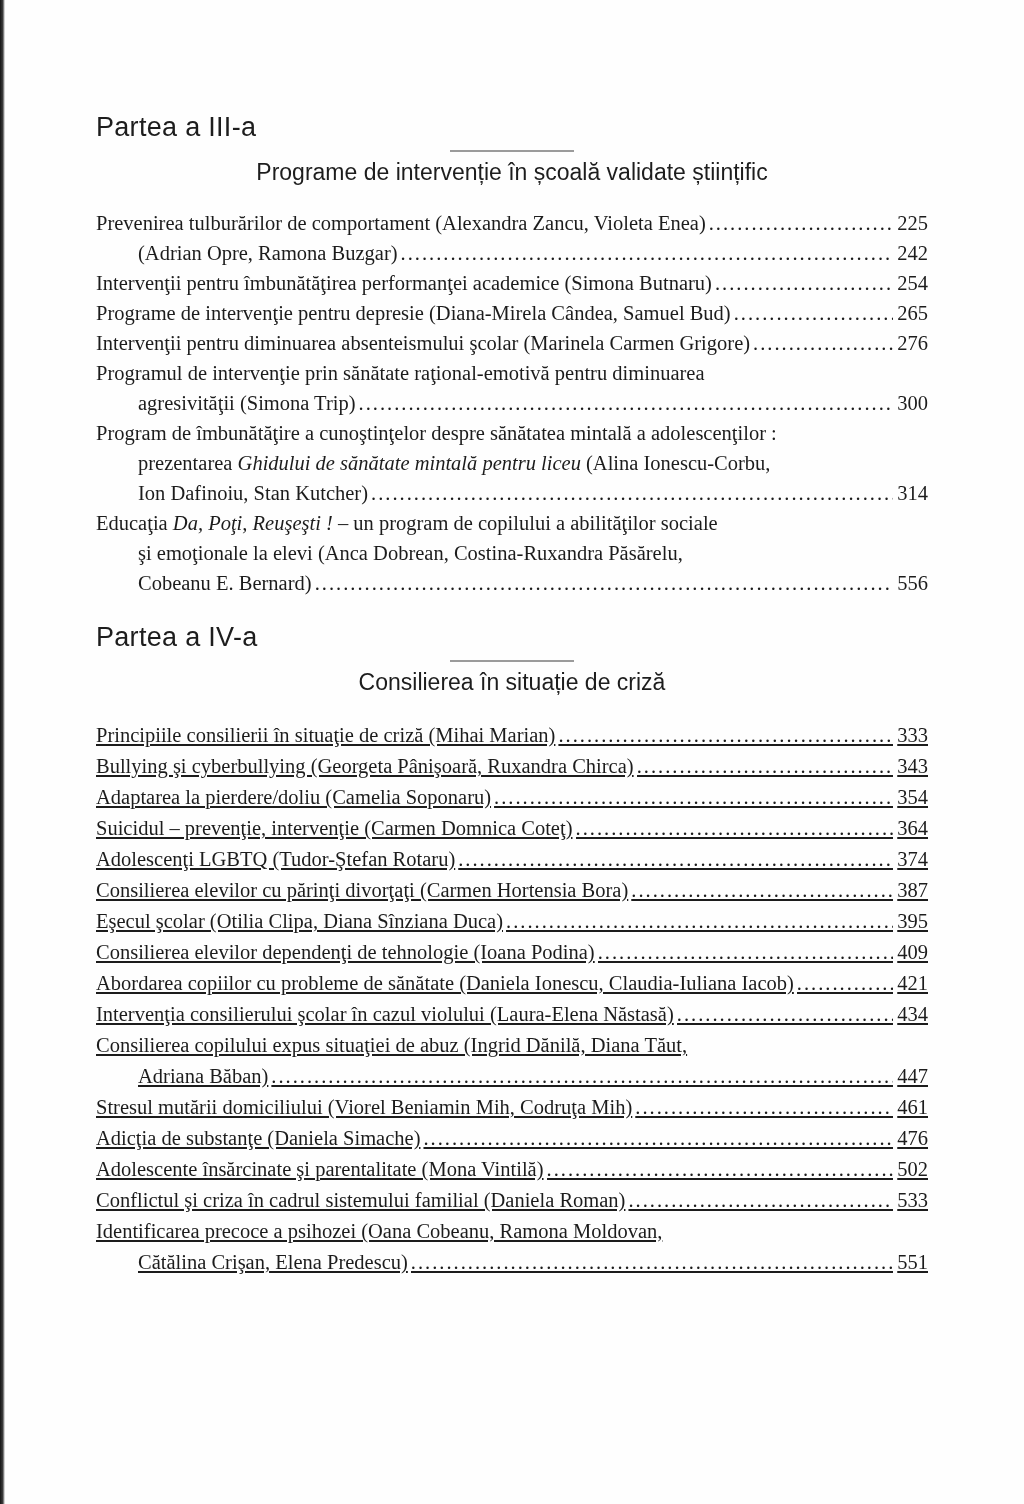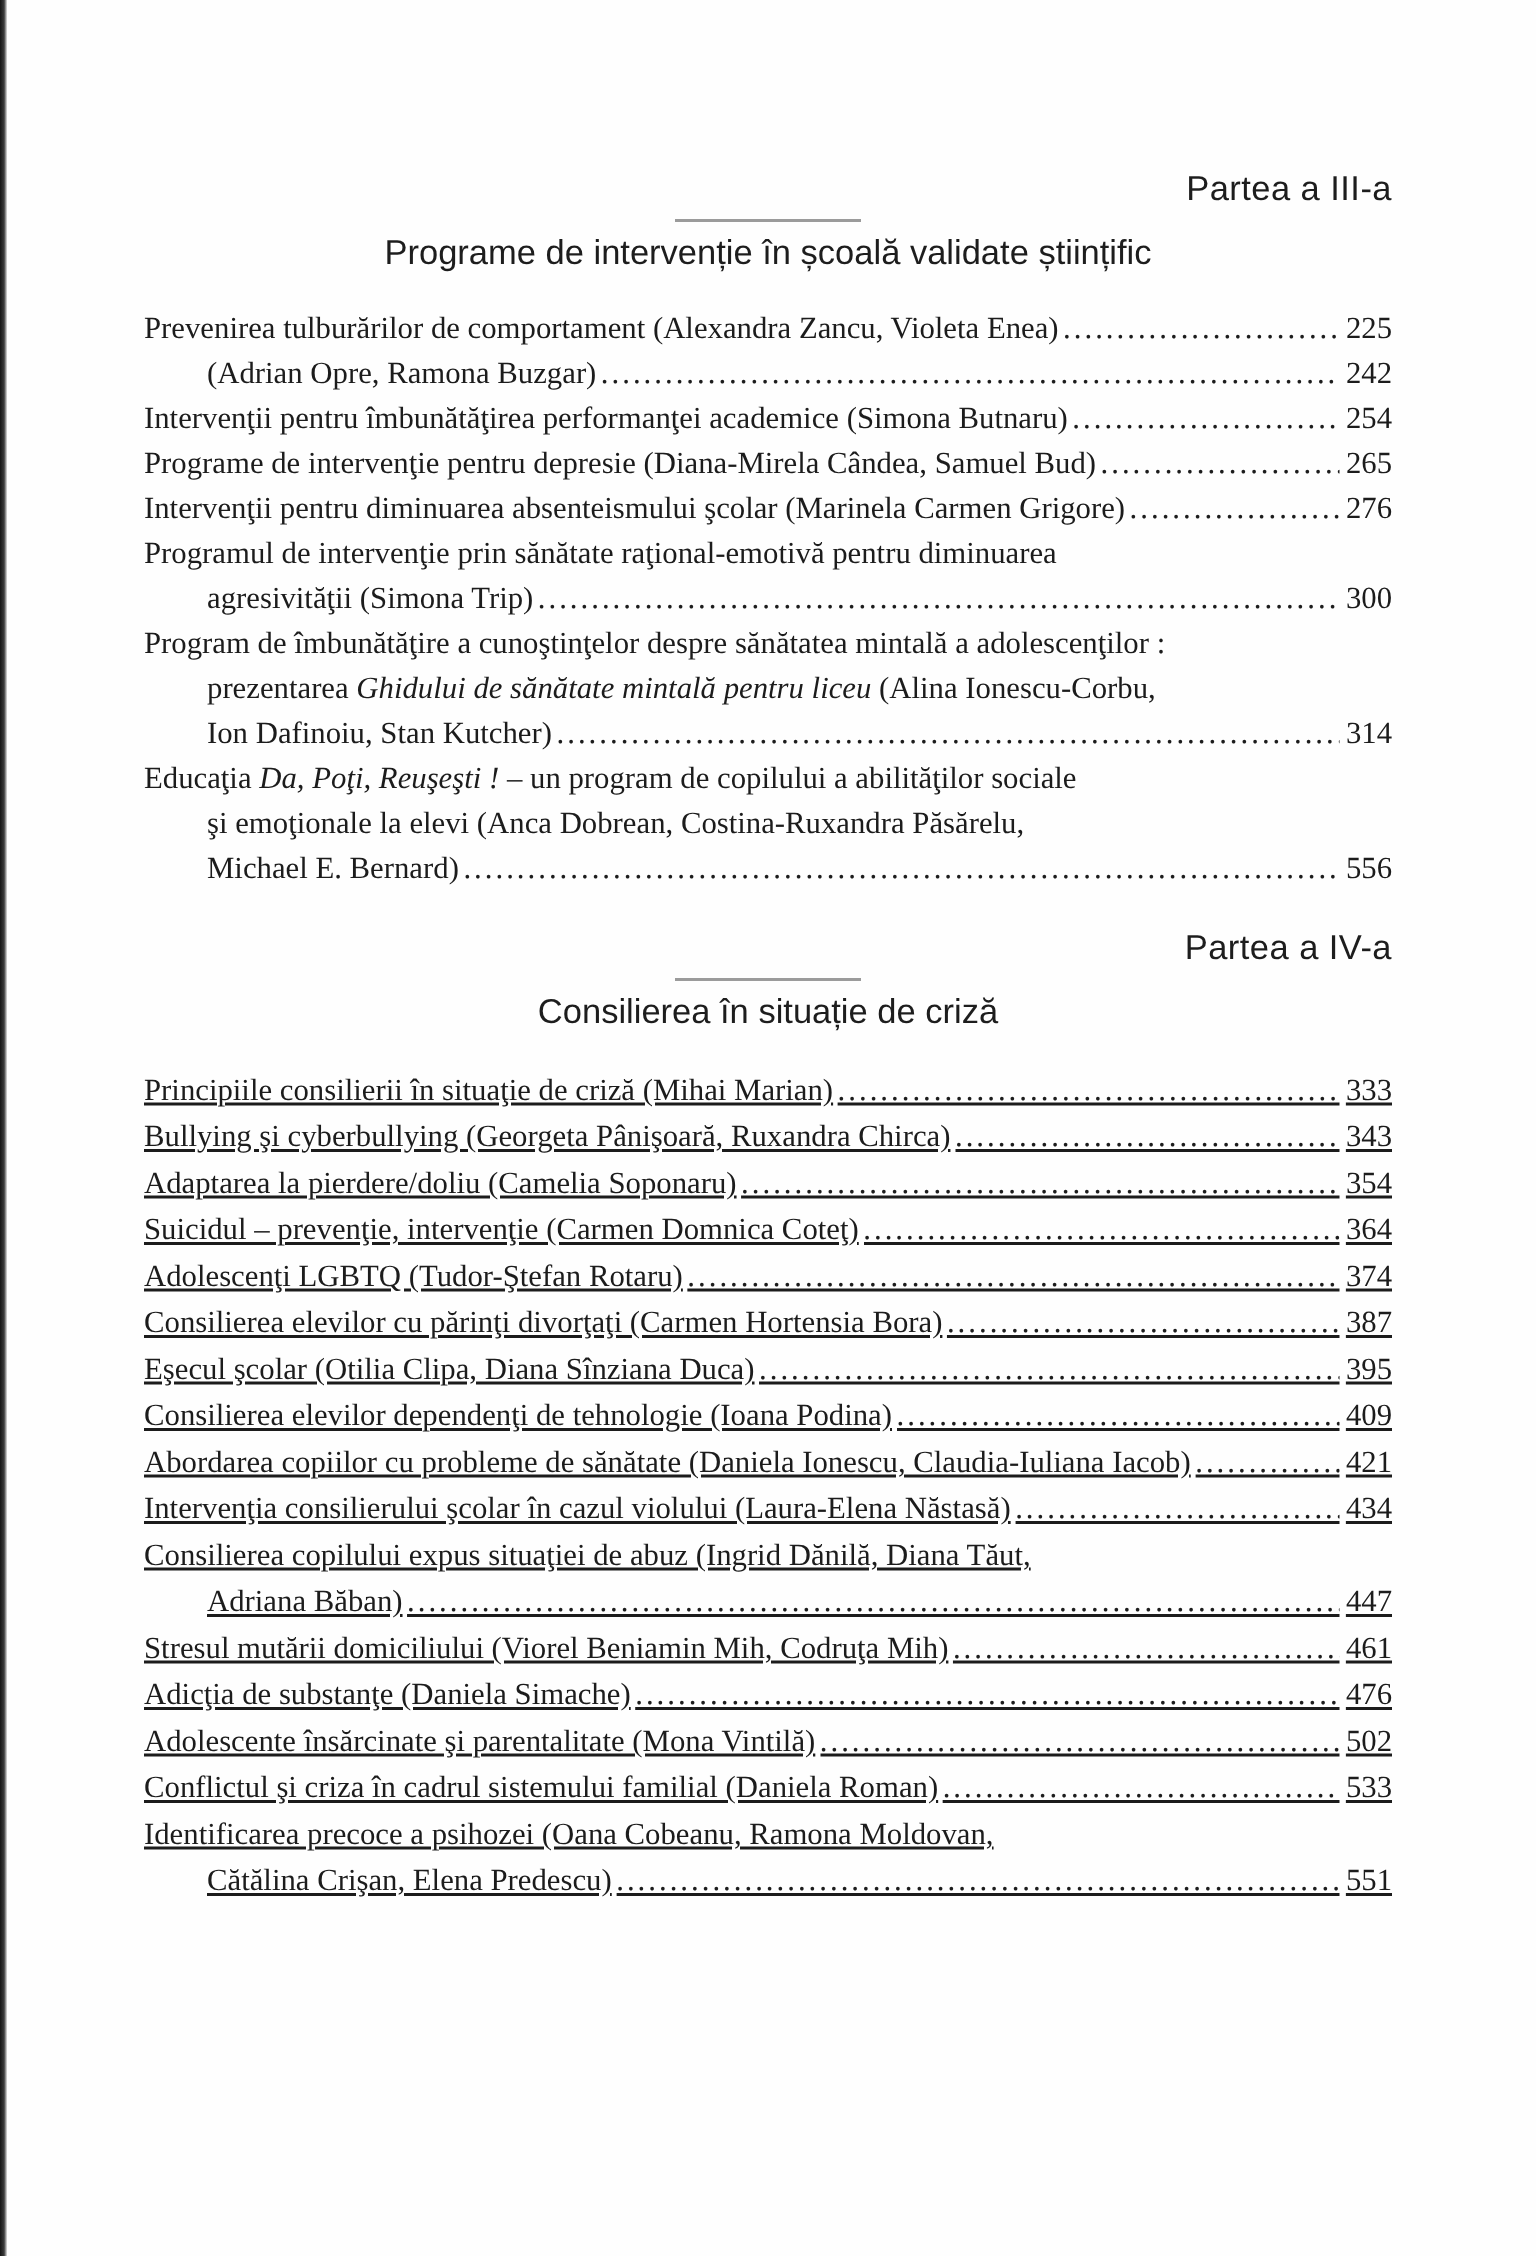--- a/index.html
+++ b/index.html
@@ -17,23 +17,23 @@
   .scan-edge {
     position: absolute;
     left: 0; top: 0; bottom: 0;
     width: 5px;
     background: linear-gradient(to right, #151515 0%, #3c3c3c 55%, rgba(255,255,255,0) 100%);
   }
   .content { padding: 112px 96px 0 96px; }
 
   .part-title {
     font-family: "Liberation Sans", sans-serif;
-    font-size: 23px;
+    font-size: 27px;
     font-weight: 400;
-    text-align: right;
+    text-align: left;
     color: #1d1d1d;
     letter-spacing: 0.3px;
   }
   .rule {
     width: 124px;
     height: 2px;
     background: #9b9b9b;
     margin: 7px auto 7px auto;
   }
   .part-subtitle {
@@ -134,21 +134,21 @@
             <div class="line cont lastline">
               <span class="txt"><span>Ion Dafinoiu, Stan Kutcher)</span></span>
               <span class="dots"></span>
               <span class="pageno">314</span>
             </div>
           </div>
           <div class="entry">
             <div class="line"><span class="txt"><span>Educaţia </span><em>Da, Poţi, Reuşeşti !</em><span>  – un program de copilului a abilităţilor sociale</span></span></div>
             <div class="line cont"><span class="txt"><span>şi emoţionale la elevi (Anca Dobrean, Costina-Ruxandra Păsărelu,</span></span></div>
             <div class="line cont lastline">
-              <span class="txt"><span>Michael E. Bernard)</span></span>
+              <span class="txt"><span>Cobeanu E. Bernard)</span></span>
               <span class="dots"></span>
               <span class="pageno">556</span>
             </div>
           </div>
         </div>
     </section>
 
     <section class="toc-section section-4">
       <h1 class="part-title">Partea a IV-a</h1>
       <div class="rule"></div>

